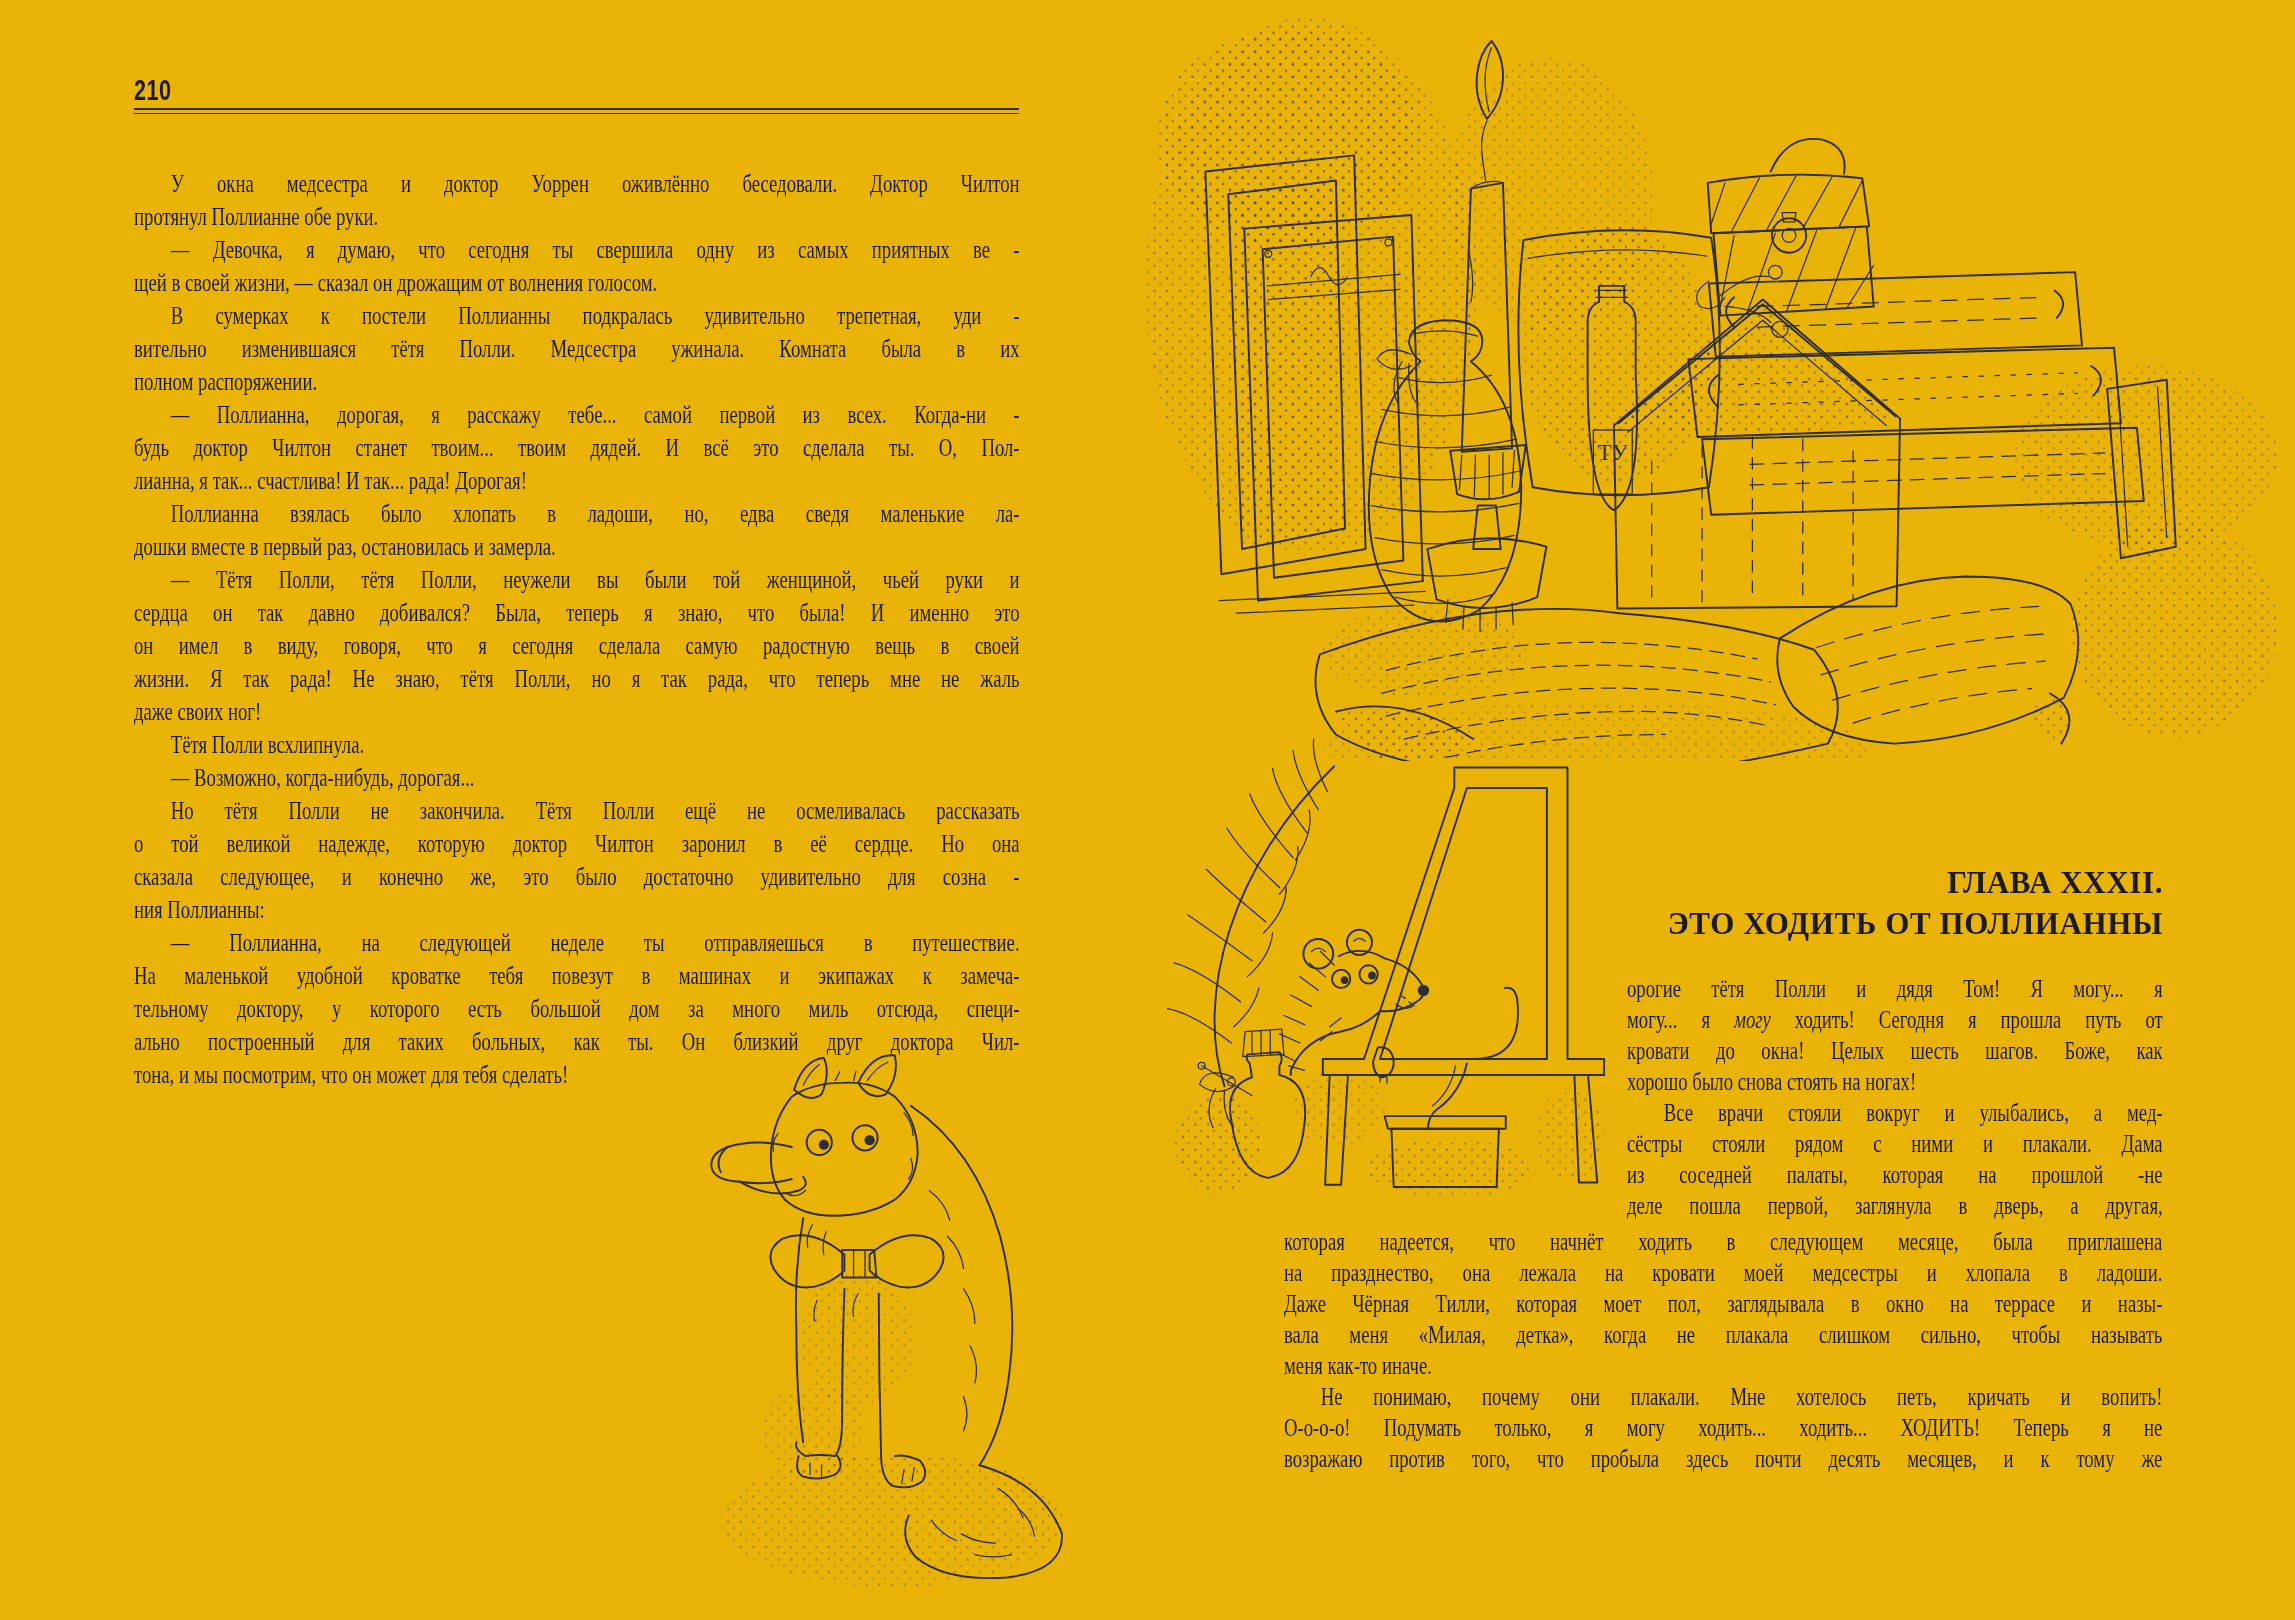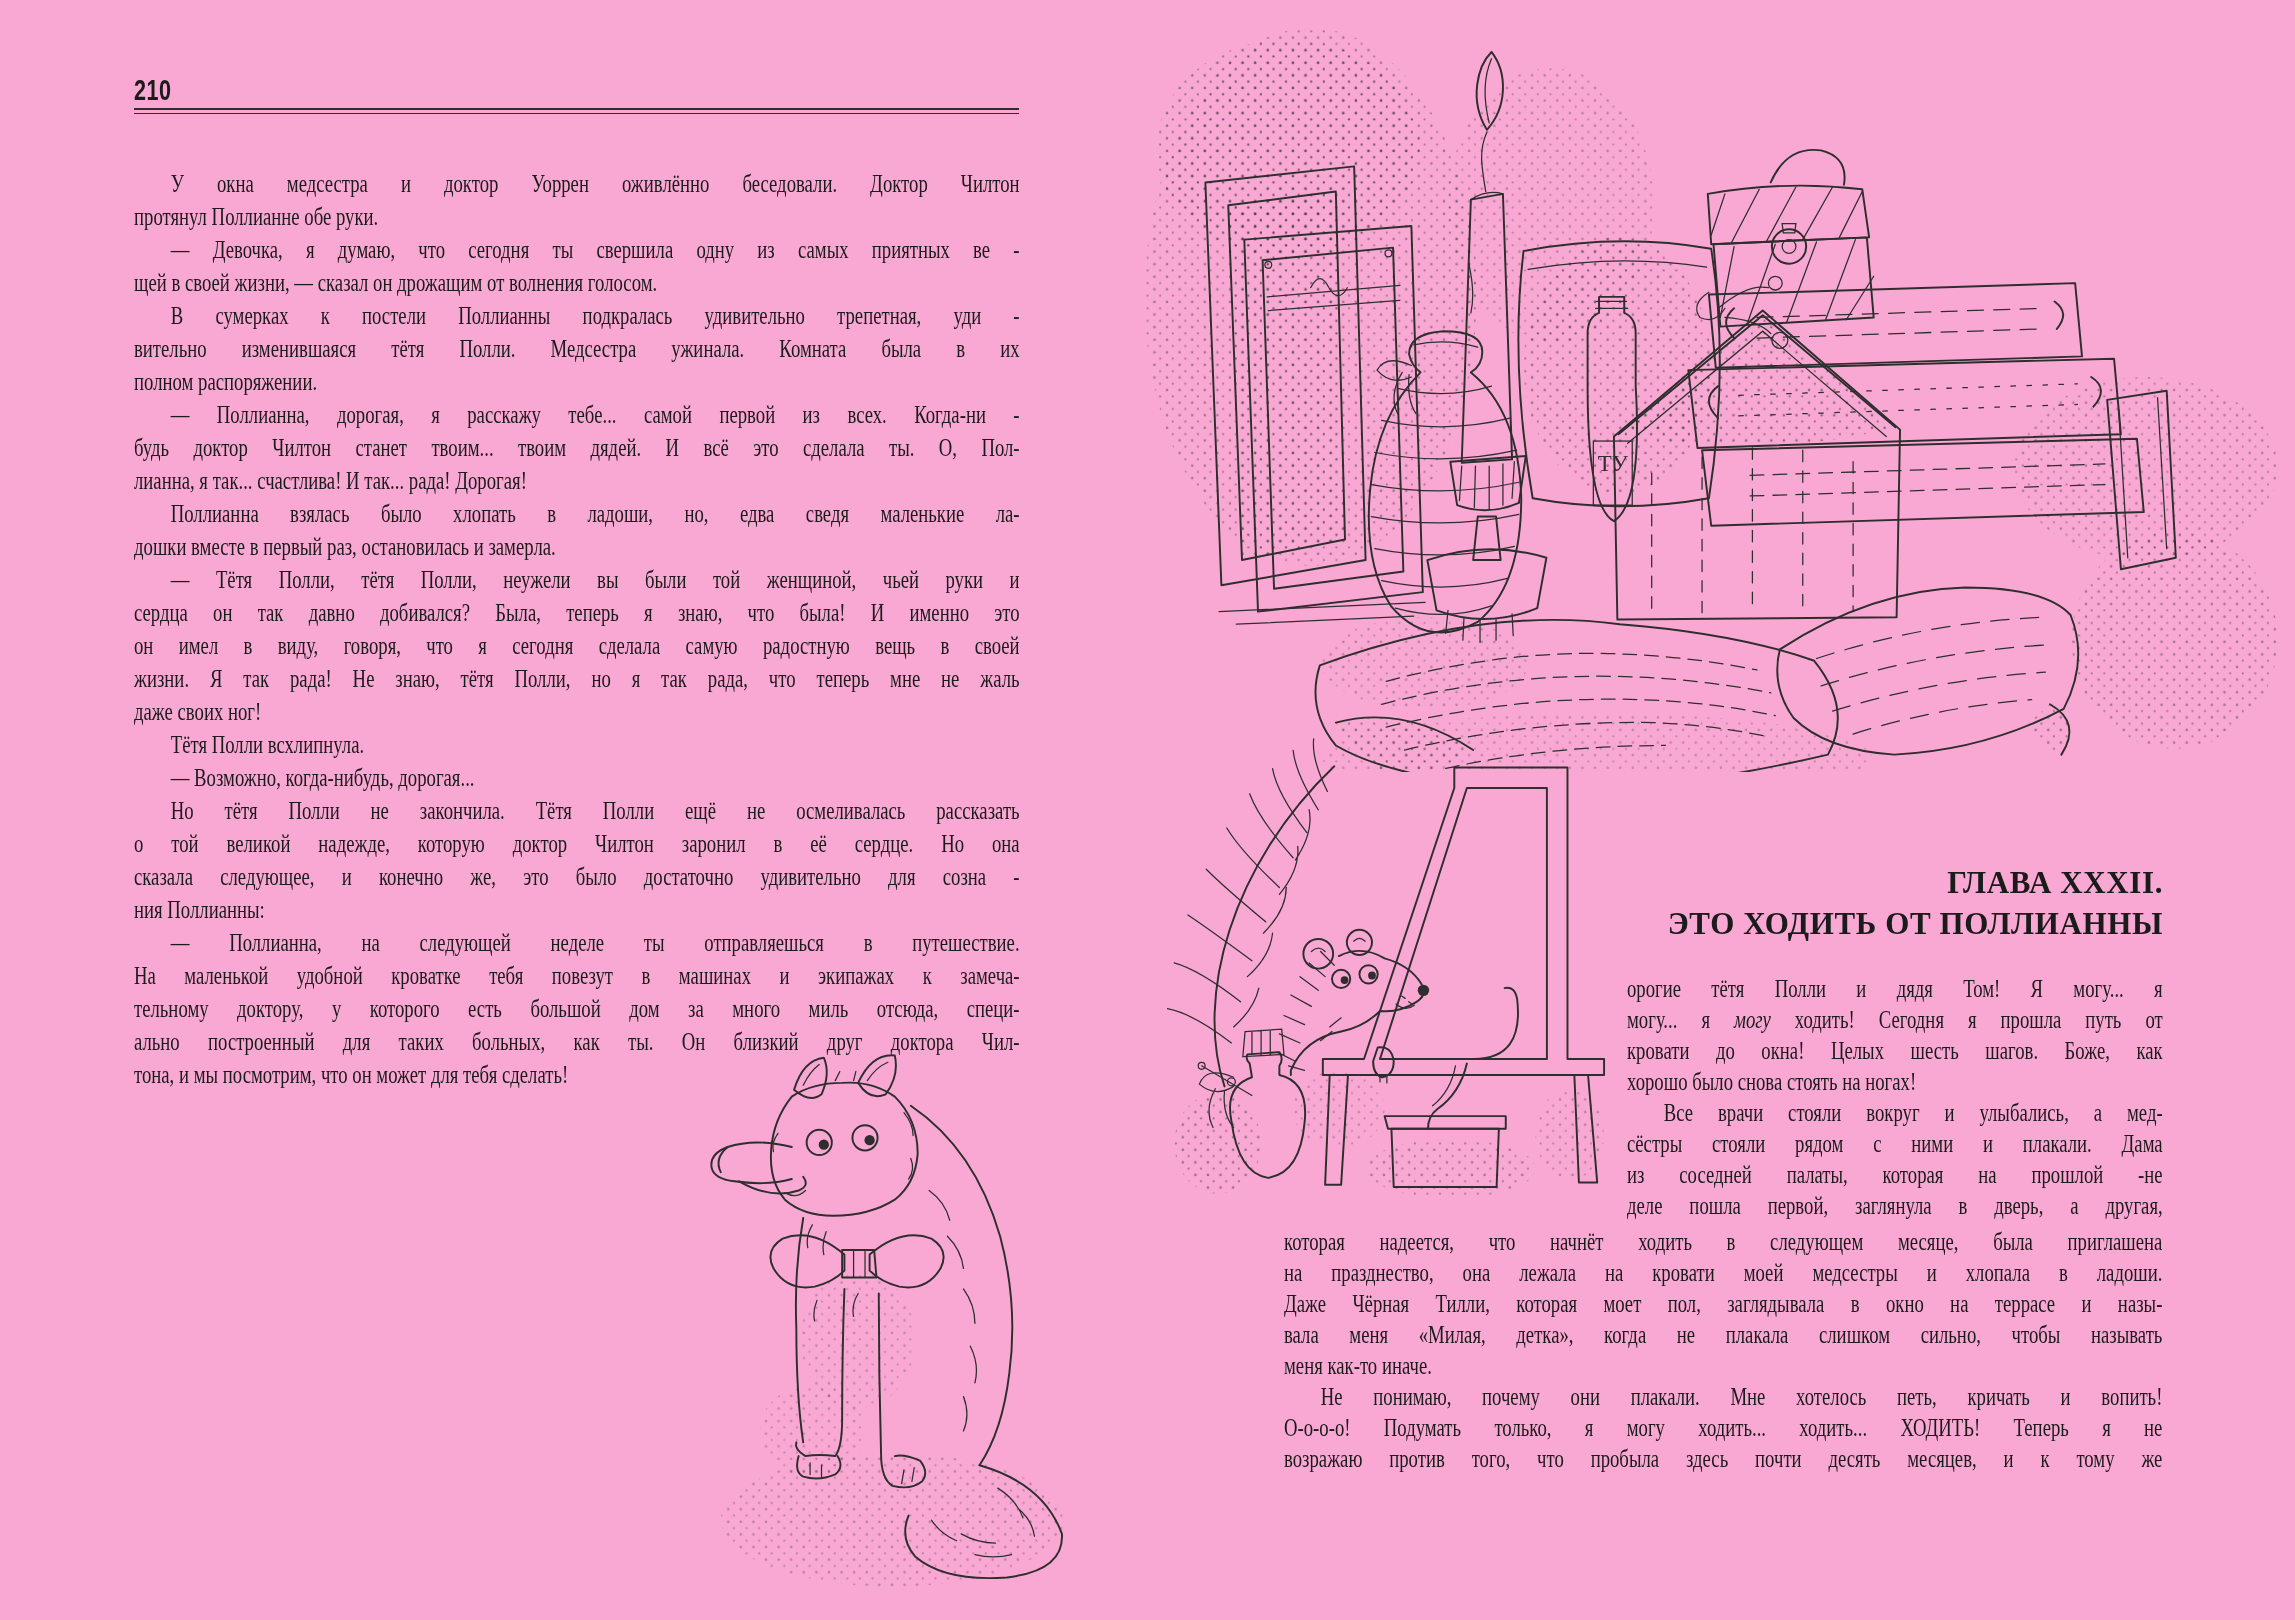--- a/index.html
+++ b/index.html
@@ -1,16 +1,16 @@
 <!DOCTYPE html>
 <html style="font-size:9.2px"><head>
 <meta charset="utf-8">
 <style>
   html,body{margin:0;padding:0;background:#e8e8e8;}
-  #book{position:relative;width:2295px;height:1621px;background:#f9a8d4;overflow:hidden;
+  #book{position:relative;width:2295px;height:1621px;background:#eab308;overflow:hidden;
         font-family:"Liberation Serif","DejaVu Serif",serif;color:#1b1b1b;}
   
   #page-header{position:absolute;left:134px;top:62px;width:885px;height:45px;
                font-family:"Liberation Sans","DejaVu Sans",sans-serif;}
   .pagenum{position:absolute;left:0;bottom:0;font-size:30px;font-weight:bold;
            display:inline-block;transform:scaleX(.72);transform-origin:left bottom;letter-spacing:0.6px;}
   .runtitle-wrap{position:absolute;left:0;right:0;bottom:0;text-align:center;}
   .runtitle{display:inline-block;font-size:31px;font-weight:bold;letter-spacing:0.6px;
             transform:scaleX(.70);transform-origin:center bottom;white-space:nowrap;}
   #header-rule{position:absolute;left:134px;top:108px;width:885px;height:3.4px;
@@ -24,21 +24,21 @@
   .line{text-align:justify;text-align-last:justify;white-space:normal;}
   .line.last{text-align-last:left;}
   .line.ind{text-indent:51px;}
   .line em{font-style:italic;}
   
   #chapter-heading{position:absolute;left:1627px;top:862px;width:536px;text-align:right;
                    font-weight:bold;font-size:31px;line-height:41px;letter-spacing:0.6px;}
   
   .illo{position:absolute;}
   .illo svg{display:block;width:100%;height:100%;}
-  #illo-stilllife{left:1139px;top:22px;width:1157px;height:750px;}
+  #illo-stilllife{left:1139px;top:11px;width:1157px;height:750px;}
   #illo-hedgehog{left:1167px;top:732px;width:458px;height:463px;}
   #illo-dog{left:675px;top:1053px;width:435px;height:544px;}
   .sk{fill:none;stroke:#2e2e2e;stroke-width:1.7;stroke-linecap:round;stroke-linejoin:round;}
   .sk2{fill:none;stroke:#2e2e2e;stroke-width:1.1;stroke-linecap:round;}
   .dots{stroke:none;}
 </style>
 </head>
 <body>
 
 <div id="book">

